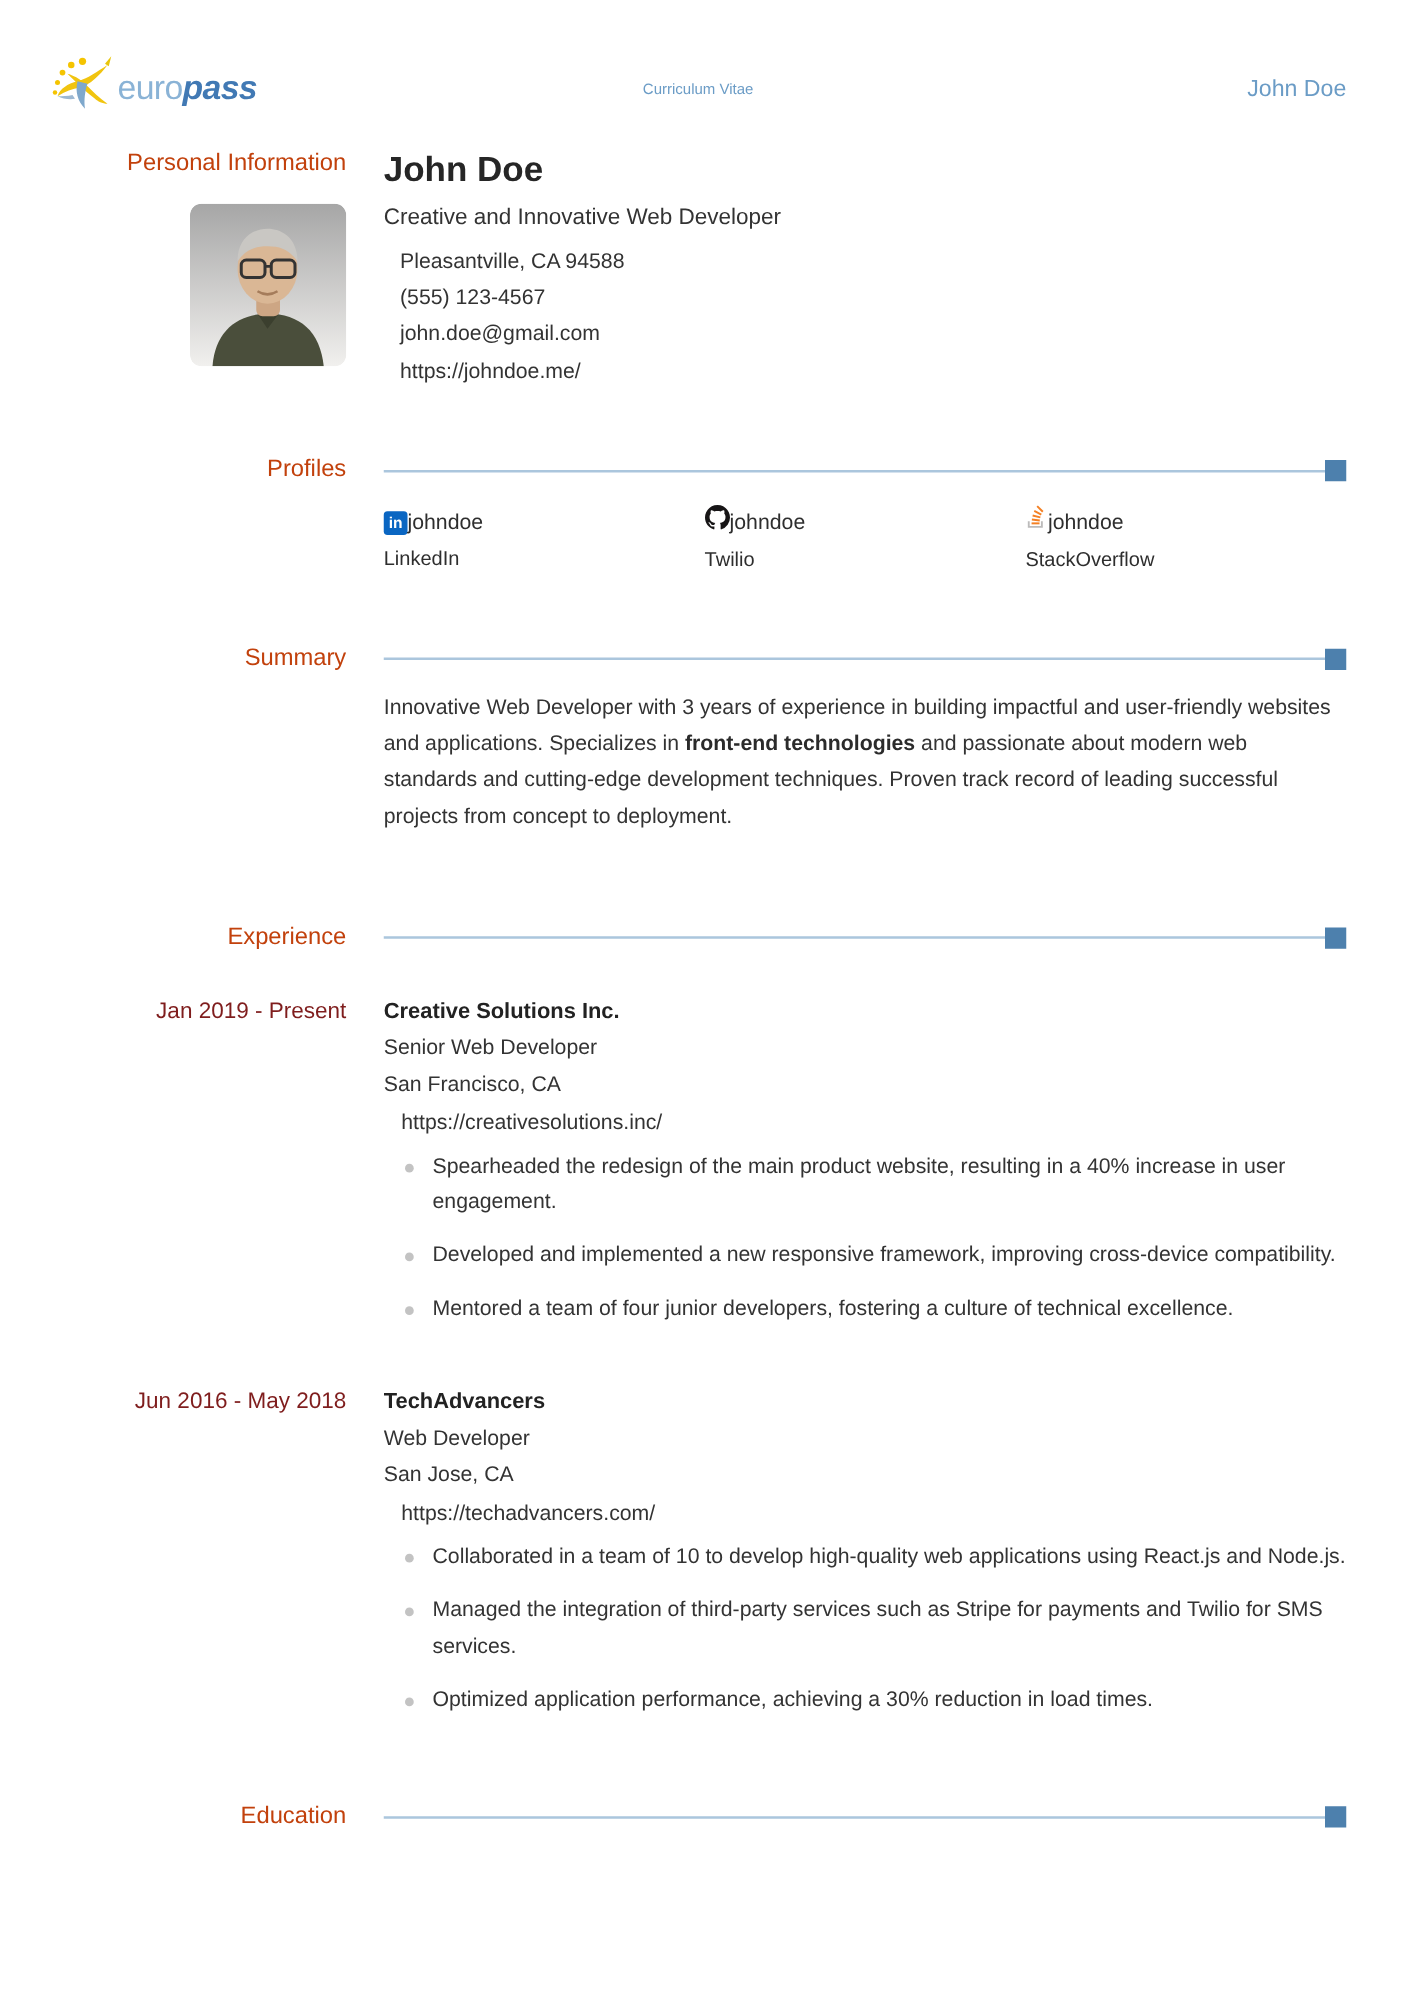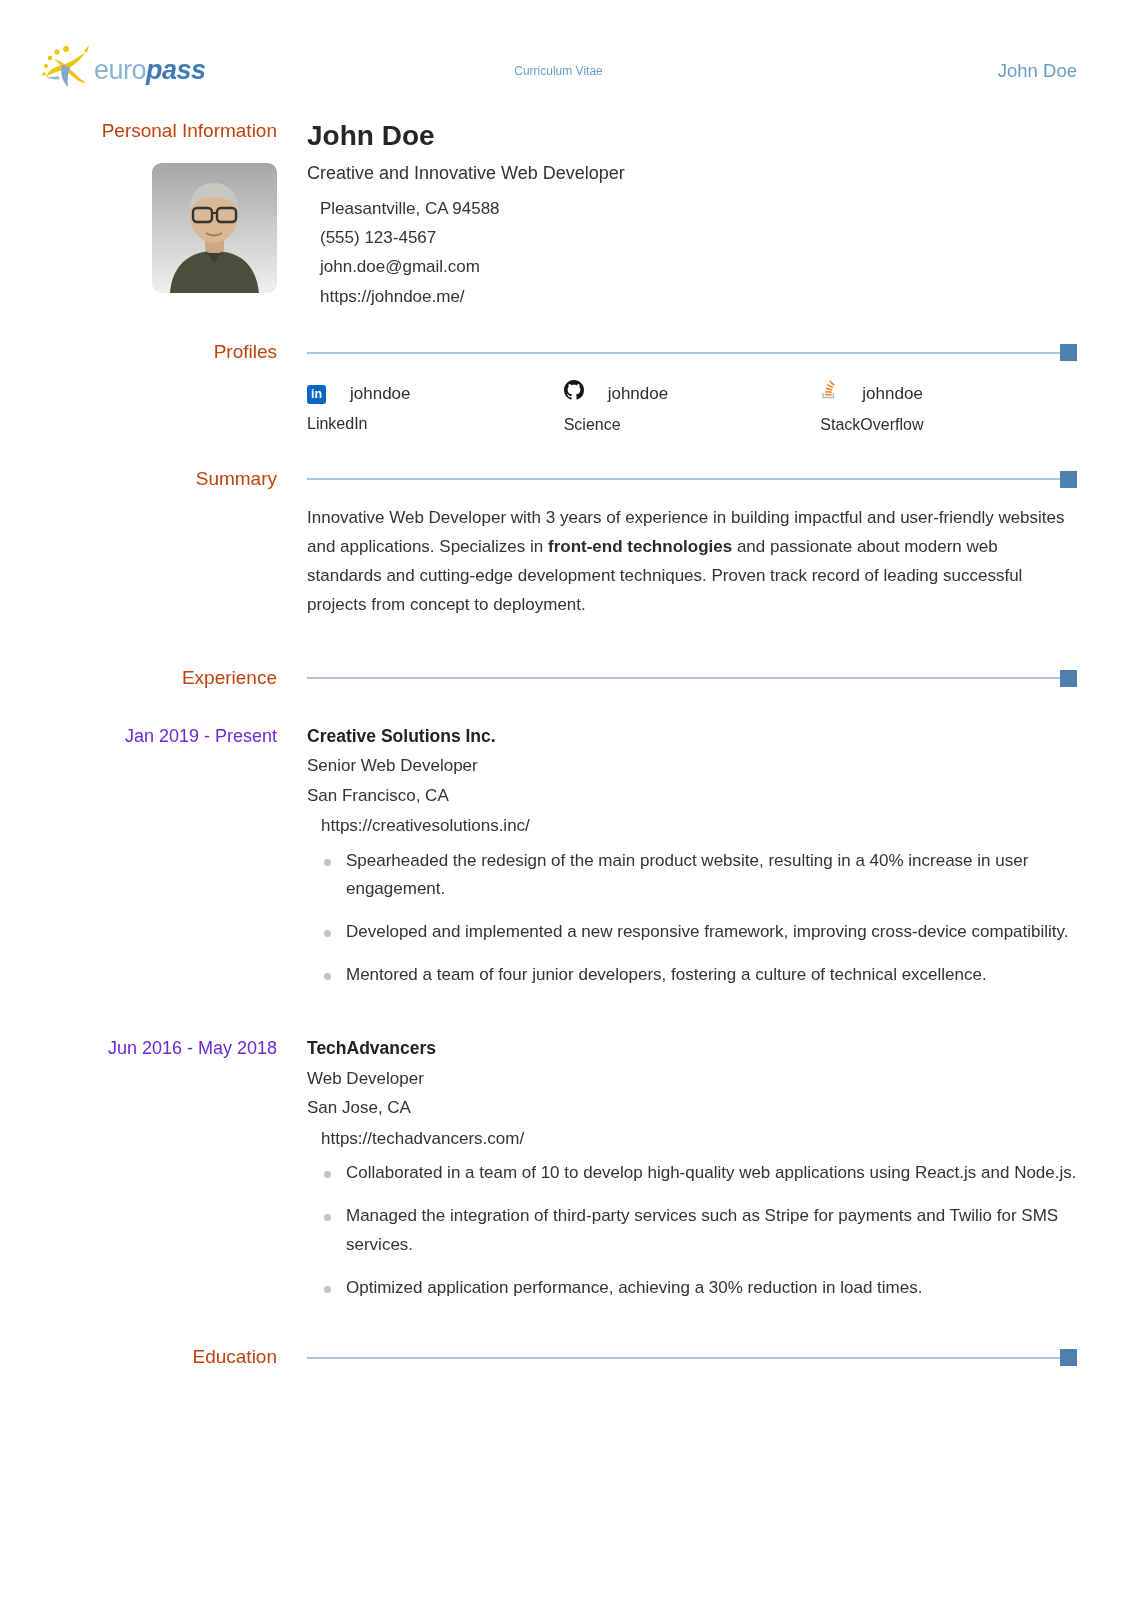--- a/index.html
+++ b/index.html
@@ -17,38 +17,38 @@
   .logo-text{font-size:27px;letter-spacing:-.5px;margin-left:2px;}
   .logo-euro{color:#8ab3d6;font-weight:400;}
   .logo-pass{color:#4179b4;font-weight:700;font-style:italic;}
   .topbar-title{flex:1;text-align:center;color:#6b9cc6;font-size:12px;}
   .topbar-name{width:300px;text-align:right;color:#6b9cc6;font-size:18.5px;}
 
   
   .row{display:grid;grid-template-columns:237px 1fr;column-gap:30px;}
   .leftcol{text-align:right;}
   .section-label{color:#c2410c;font-size:19px;line-height:1.4;}
-  .date-label{color:#6d28d9;font-size:18px;line-height:1.6;}
-
-  .section-head{margin-top:28px;align-items:center;}
+  .date-label{color:#7f1d1d;font-size:18px;line-height:1.6;}
+
+  .section-head{margin-top:52px;align-items:center;}
   .rule-wrap{display:flex;align-items:center;}
   .rule-line{flex:1;height:2px;background:#abc6dd;}
   .rule-square{width:17px;height:17px;background:#4d80ad;flex:0 0 auto;}
 
   
   .photo{margin-top:18px;}
   .photo svg{border-radius:9px;display:block;margin-left:auto;}
   .person-name{font-size:28px;font-weight:700;color:#262626;line-height:1.25;}
   .person-headline{font-size:18px;color:#333;margin-top:5px;line-height:1.7;}
   .contact-list{margin-top:5px;padding-left:13px;}
   .contact-line{line-height:1.73;}
 
   
   .profiles-grid{display:grid;grid-template-columns:1fr 1fr 1fr;margin-top:14px;}
-  .profile-user{display:flex;align-items:center;gap:24px;font-size:17px;color:#2e2e2e;}
+  .profile-user{display:flex;align-items:center;gap:0;font-size:17px;color:#2e2e2e;}
   .profile-net{font-size:16px;color:#2e2e2e;margin-top:1px;}
   .badge-in{display:inline-flex;width:19px;height:19px;border-radius:3px;background:#0a66c2;
     color:#fff;font-size:12.5px;font-weight:700;align-items:center;justify-content:center;}
   .icn{display:inline-block;vertical-align:middle;}
 
   
   .summary-p{margin-top:12px;max-width:1000px;}
   .bold{font-weight:700;color:#2b2b2b;}
 
   
@@ -143,21 +143,21 @@
       </div>
       <div>
         <div class="profile-user">
           <span class="icn">
             <svg width="20" height="20" viewBox="0 0 24 24" fill="#171516">
               <path d="M12 0C5.37 0 0 5.37 0 12c0 5.31 3.435 9.795 8.205 11.385.6.105.825-.255.825-.57 0-.285-.015-1.23-.015-2.235-3.015.555-3.795-.735-4.035-1.41-.135-.345-.72-1.41-1.23-1.695-.42-.225-1.02-.78-.015-.795.945-.015 1.62.87 1.845 1.23 1.08 1.815 2.805 1.305 3.495.99.105-.78.42-1.305.765-1.605-2.67-.3-5.46-1.335-5.46-5.925 0-1.305.465-2.385 1.23-3.225-.12-.3-.54-1.53.12-3.18 0 0 1.005-.315 3.3 1.23.96-.27 1.98-.405 3-.405s2.04.135 3 .405c2.295-1.56 3.3-1.23 3.3-1.23.66 1.65.24 2.88.12 3.18.765.84 1.23 1.905 1.23 3.225 0 4.605-2.805 5.625-5.475 5.925.435.375.81 1.095.81 2.22 0 1.605-.015 2.895-.015 3.3 0 .315.225.69.825.57A12.02 12.02 0 0 0 24 12c0-6.63-5.37-12-12-12z"></path>
             </svg>
           </span>
           <span>johndoe</span>
         </div>
-        <div class="profile-net">Science</div>
+        <div class="profile-net">Twilio</div>
       </div>
       <div>
         <div class="profile-user">
           <span class="icn">
             <svg width="18" height="20" viewBox="0 0 24 26">
               <path d="M19 17 L19 24 L3 24 L3 17 L5 17 L5 22 L17 22 L17 17 Z" fill="#bcbbbb"></path>
               <rect x="7" y="18.2" width="8.5" height="2.1" fill="#f48024"></rect>
               <rect x="7.3" y="14.6" width="8.5" height="2.1" fill="#f48024" transform="rotate(6 11.5 15.6)"></rect>
               <rect x="8" y="10.8" width="8.5" height="2.1" fill="#f48024" transform="rotate(14 12.2 11.8)"></rect>
               <rect x="9.4" y="6.8" width="8.5" height="2.1" fill="#f48024" transform="rotate(28 13.6 7.8)"></rect>

